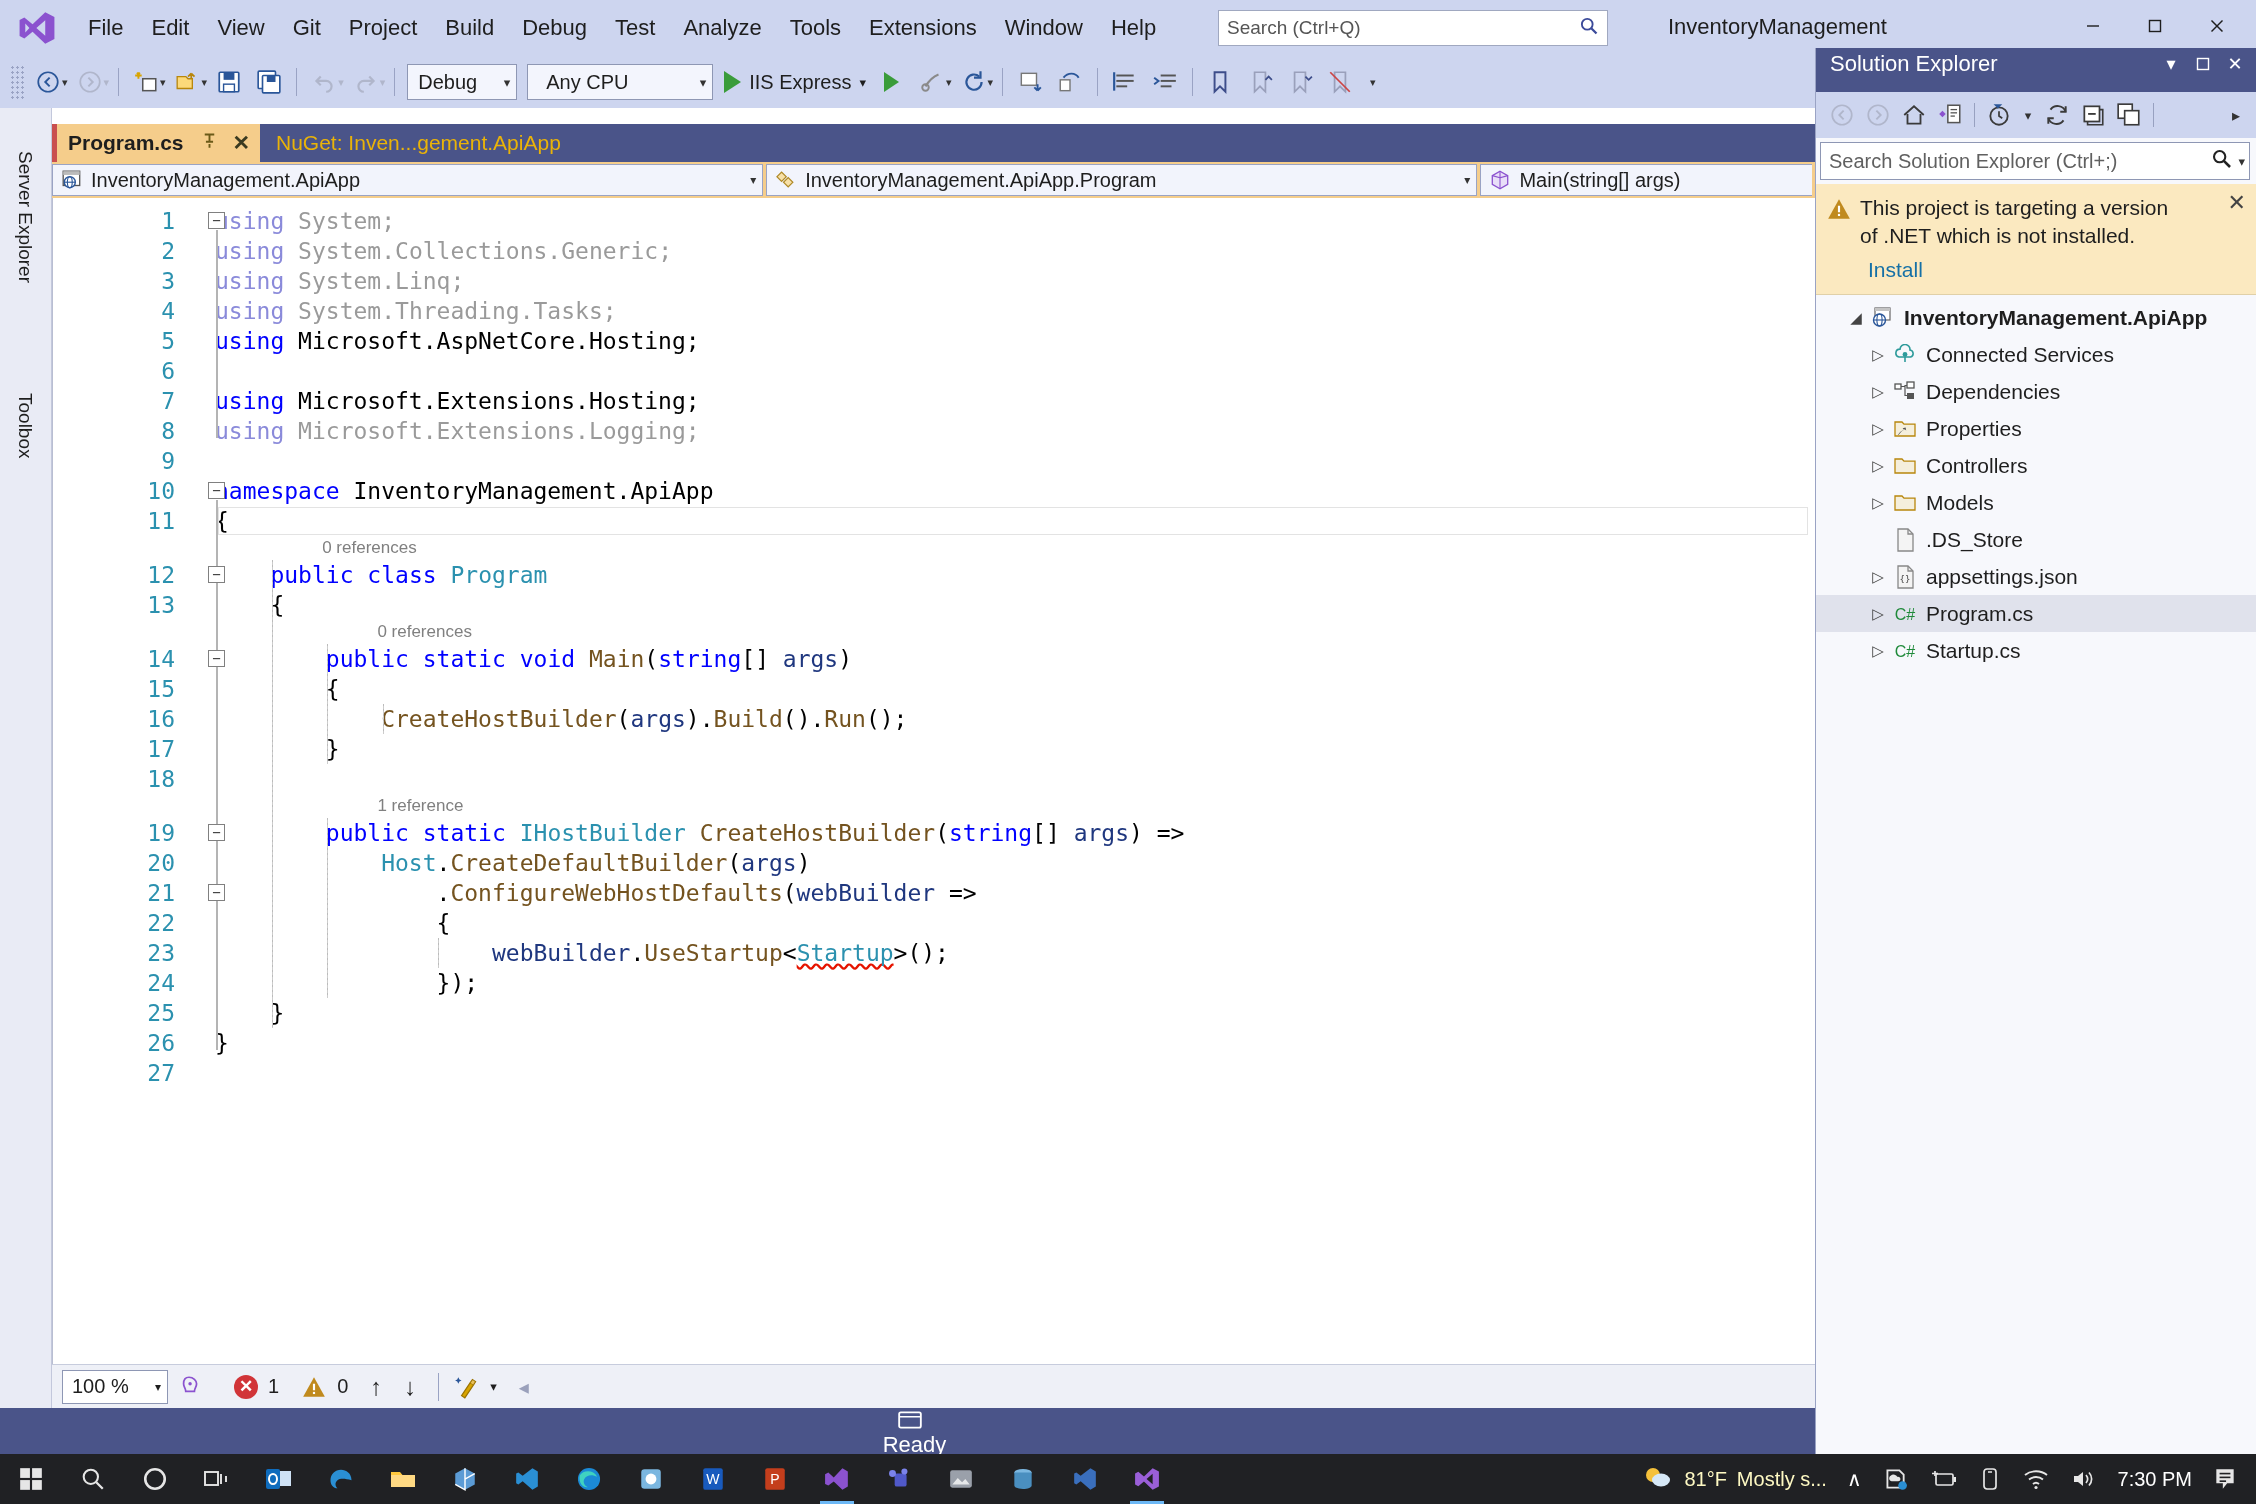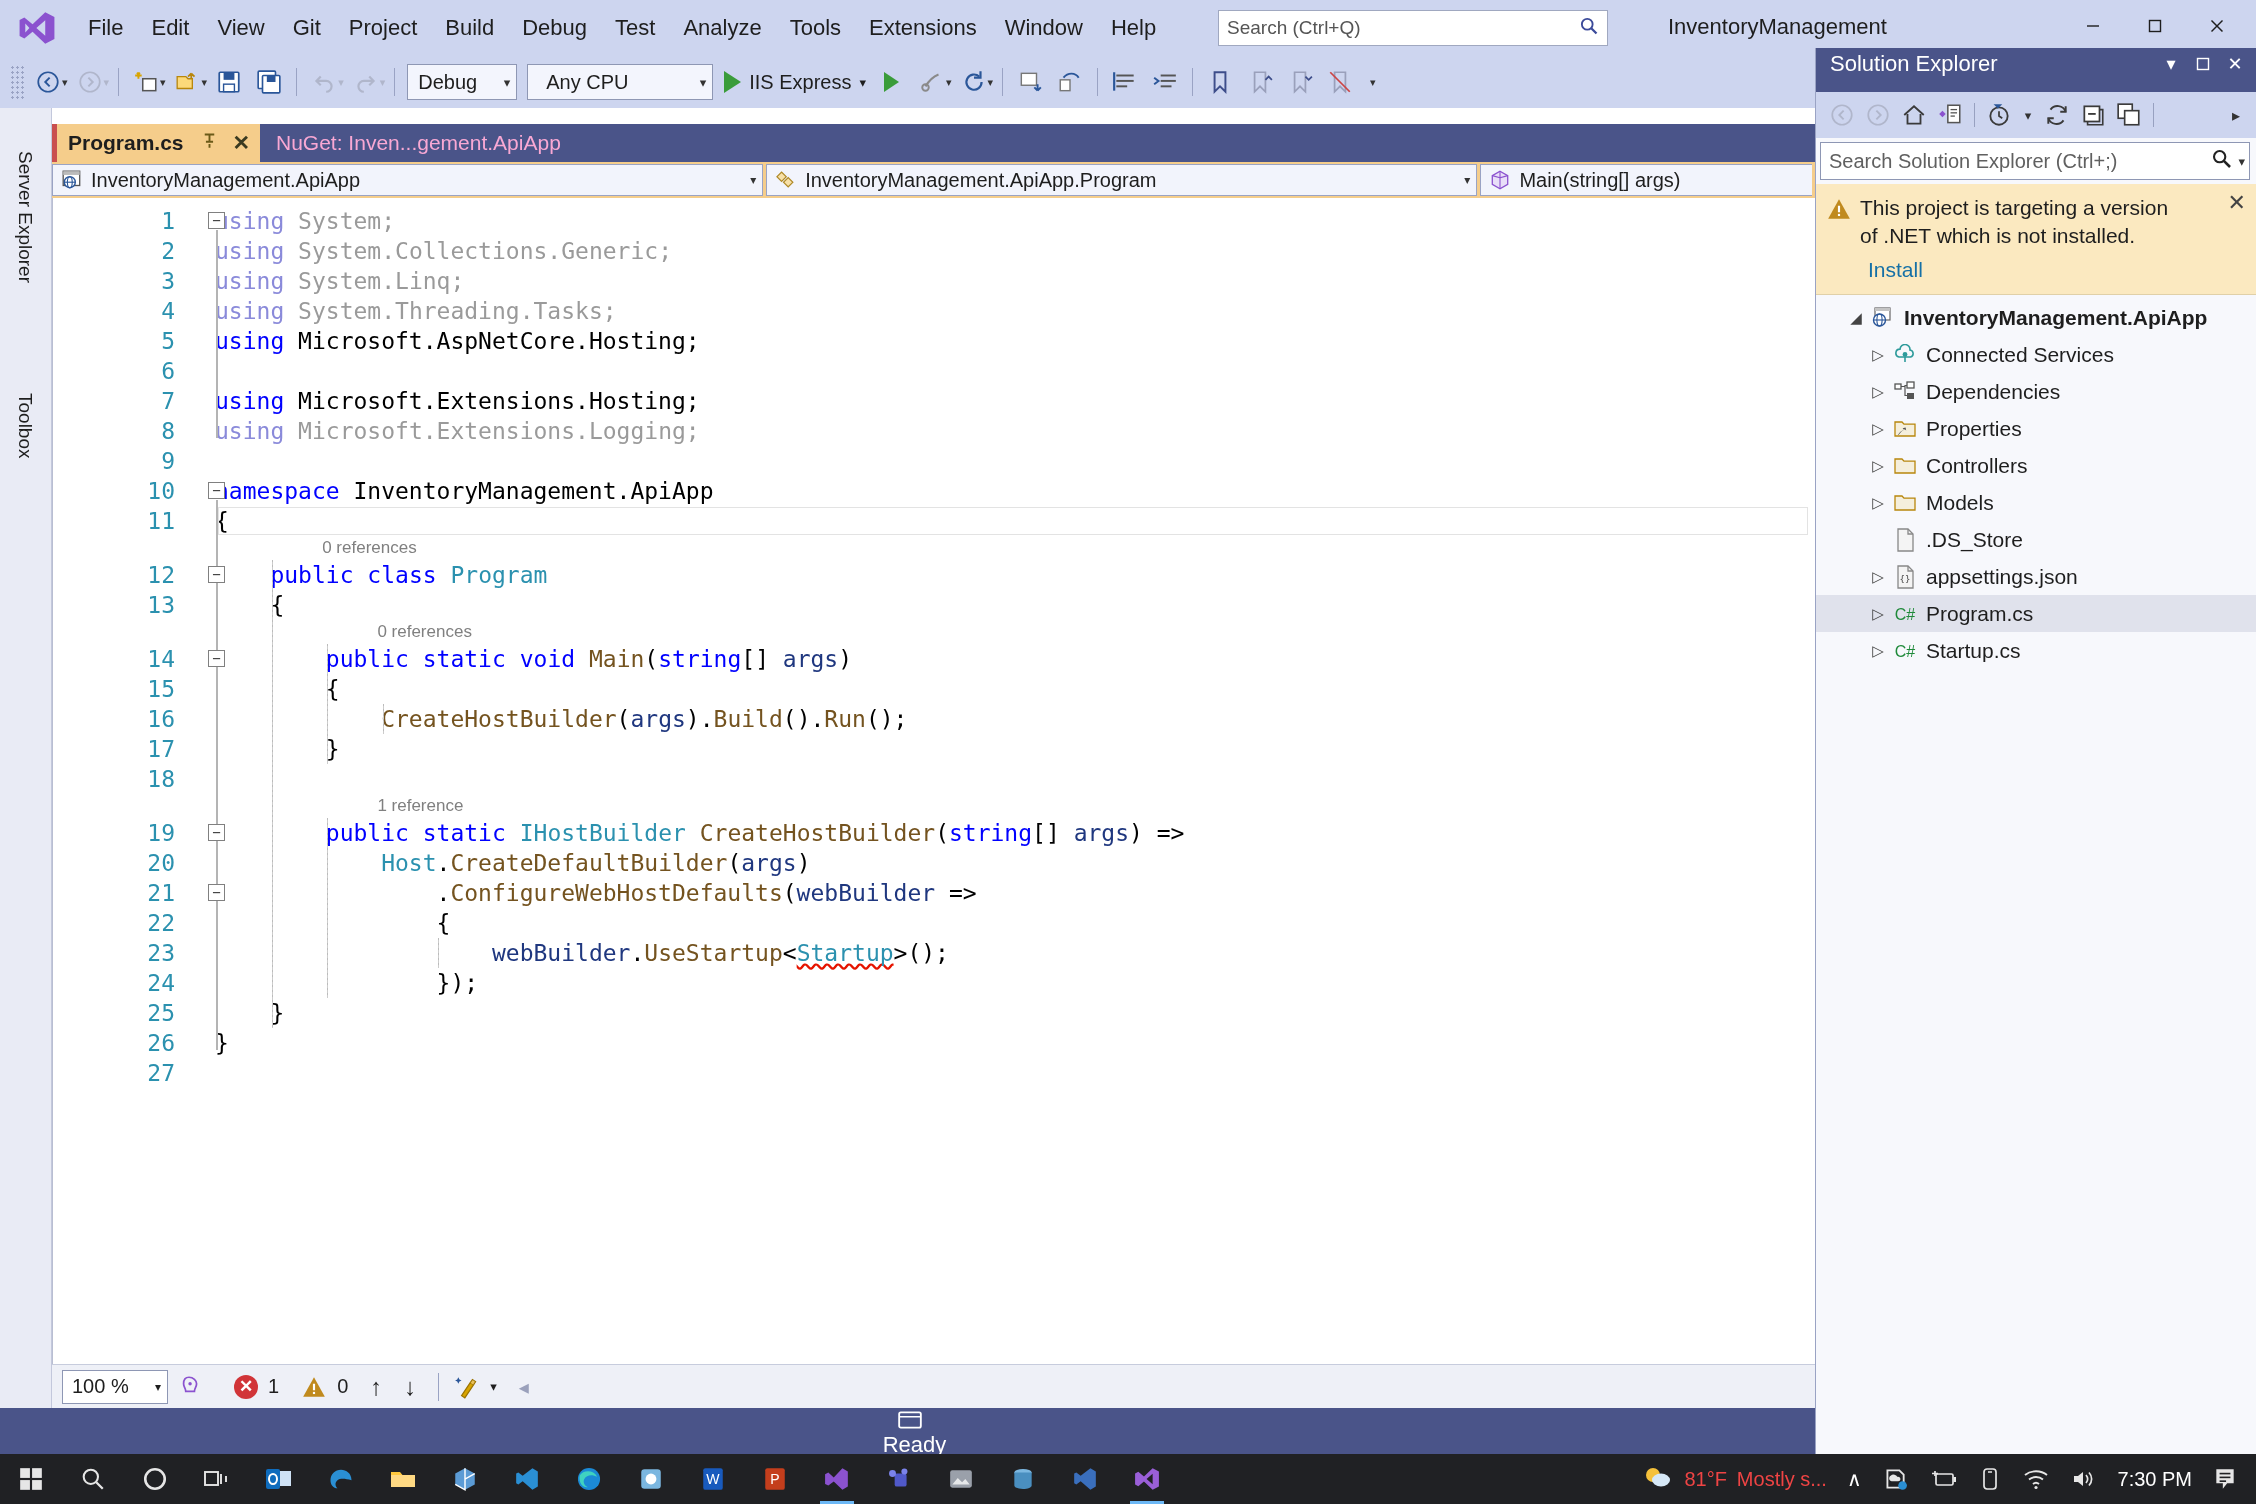--- a/index.html
+++ b/index.html
@@ -82,21 +82,21 @@
   .tabstrip {
     position: absolute; left: 52px; top: 124px; width: 1763px; height: 38px;
     background: #4a5489;
   }
   .tab {
     position: absolute; top: 0; height: 38px; display: flex; align-items: center;
     padding: 0 12px 0 16px; font-size: 21px;
   }
   .tab.active { left: 0; background: #f5cd8b; color: #1e1e1e; font-weight: bold; }
   .tab.active .tabname { font-weight: bold; }
-  .tab.inactive { left: 208px; background: #4a5489; color: #f9a8d4; }
+  .tab.inactive { left: 208px; background: #4a5489; color: #eab308; }
   .tab-pin { margin-left: 16px; font-size: 19px; color: #3a3a20; }
   .tab-close { margin-left: 14px; font-size: 21px; color: #3a3a20; }
   .tab-accent { position: absolute; left: 0; top: 0; width: 5px; height: 38px; background: #c94f4f; }
 
   
   .navbar {
     position: absolute; left: 52px; top: 162px; width: 1763px; height: 36px;
     background: #f5cd8b; display: flex; align-items: center; padding: 2px 0;
   }
   .navcombo {
@@ -222,21 +222,21 @@
     position: absolute; left: 0; top: 1454px; width: 2256px; height: 50px;
     background: #202124; display: flex; align-items: center;
   }
   .tb-ico { width: 62px; height: 50px; display: flex; align-items: center;
      justify-content: center; position: relative; }
   .tb-active::after { content: ''; position: absolute; bottom: 0; left: 14px;
      width: 34px; height: 3px; background: #6cb8f6; }
   .tray { margin-left: auto; display: flex; align-items: center;
      color: #ffffff; font-size: 20px; padding-right: 8px; }
   .tray-item { display: flex; align-items: center; padding: 0 10px; height: 50px; }
-  .weather { display: flex; align-items: center; gap: 10px; font-size: 20px; color: #ef4444; }
+  .weather { display: flex; align-items: center; gap: 10px; font-size: 20px; color: #fef9c3; }
 </style>
 </head>
 <body>
 
 <div id="app">
 
   <div class="menubar">
     <div class="vs-logo">
       <svg width="38" height="38" viewBox="0 0 24 24">
         <path d="M17.2 2 23 5v14l-5.8 3-8-7.6L4 18.6 1 17V7l3-1.6 5.2 4.2L17.2 2zm0 5.1L11.6 12l5.6 4.9V7.1zM4.6 9.2v5.6L7.2 12 4.6 9.2z" fill="#8b52cf"></path>

